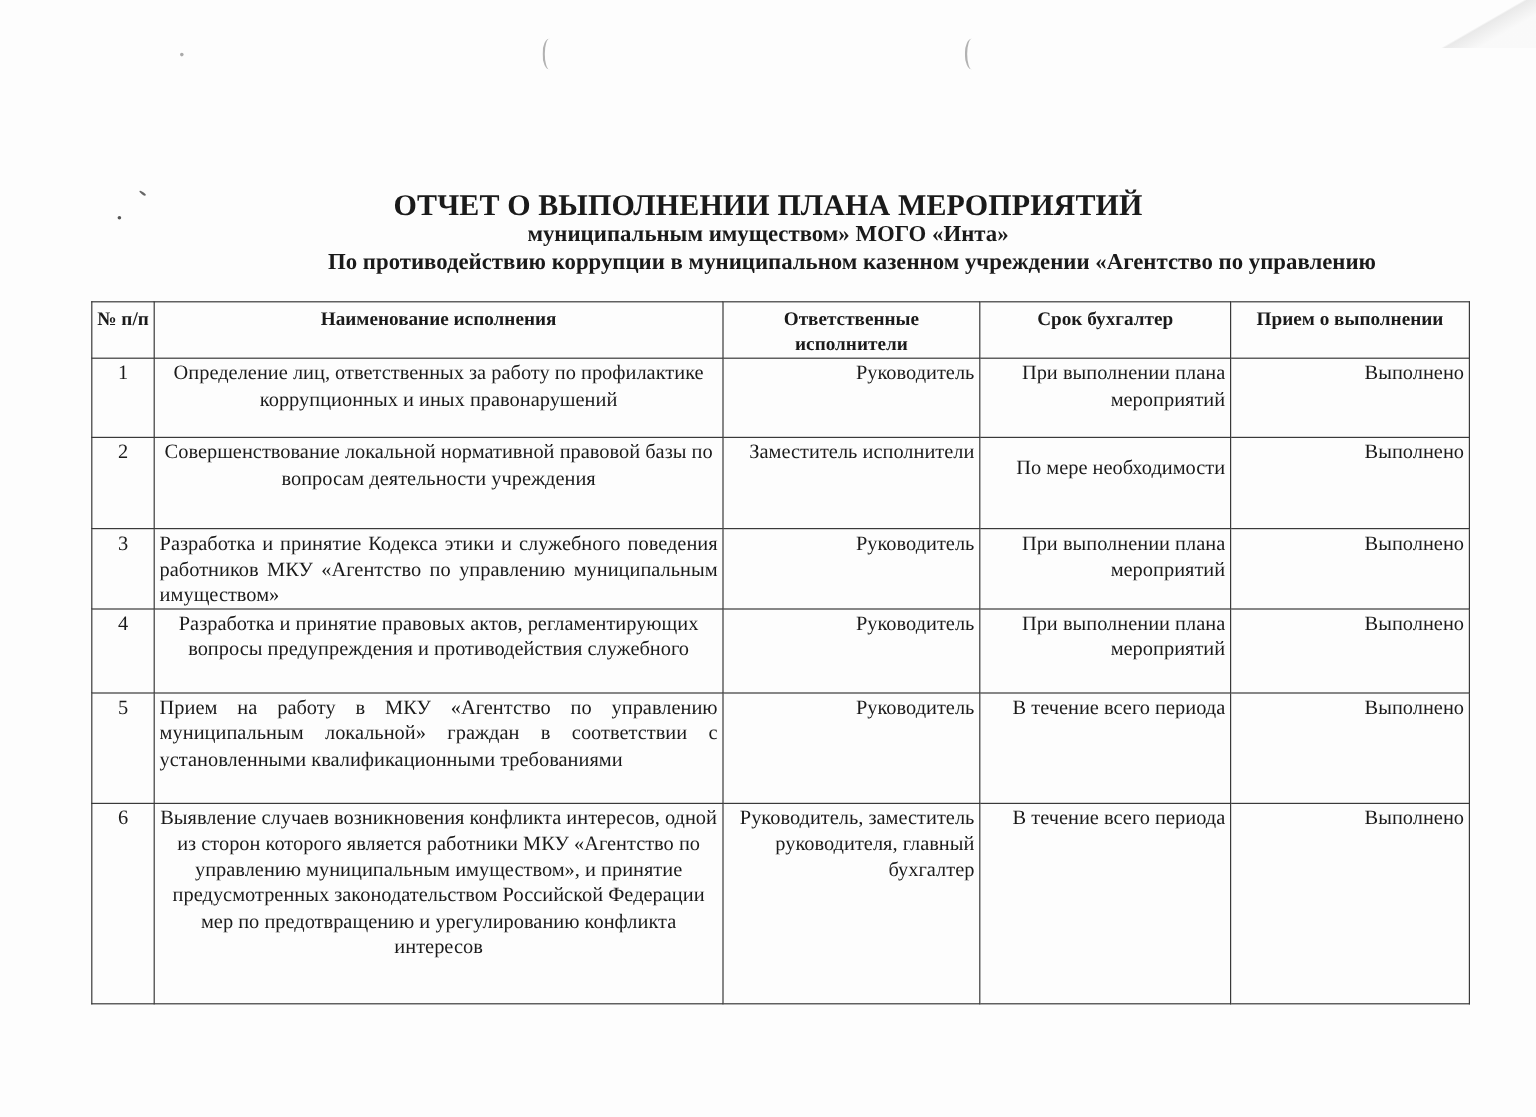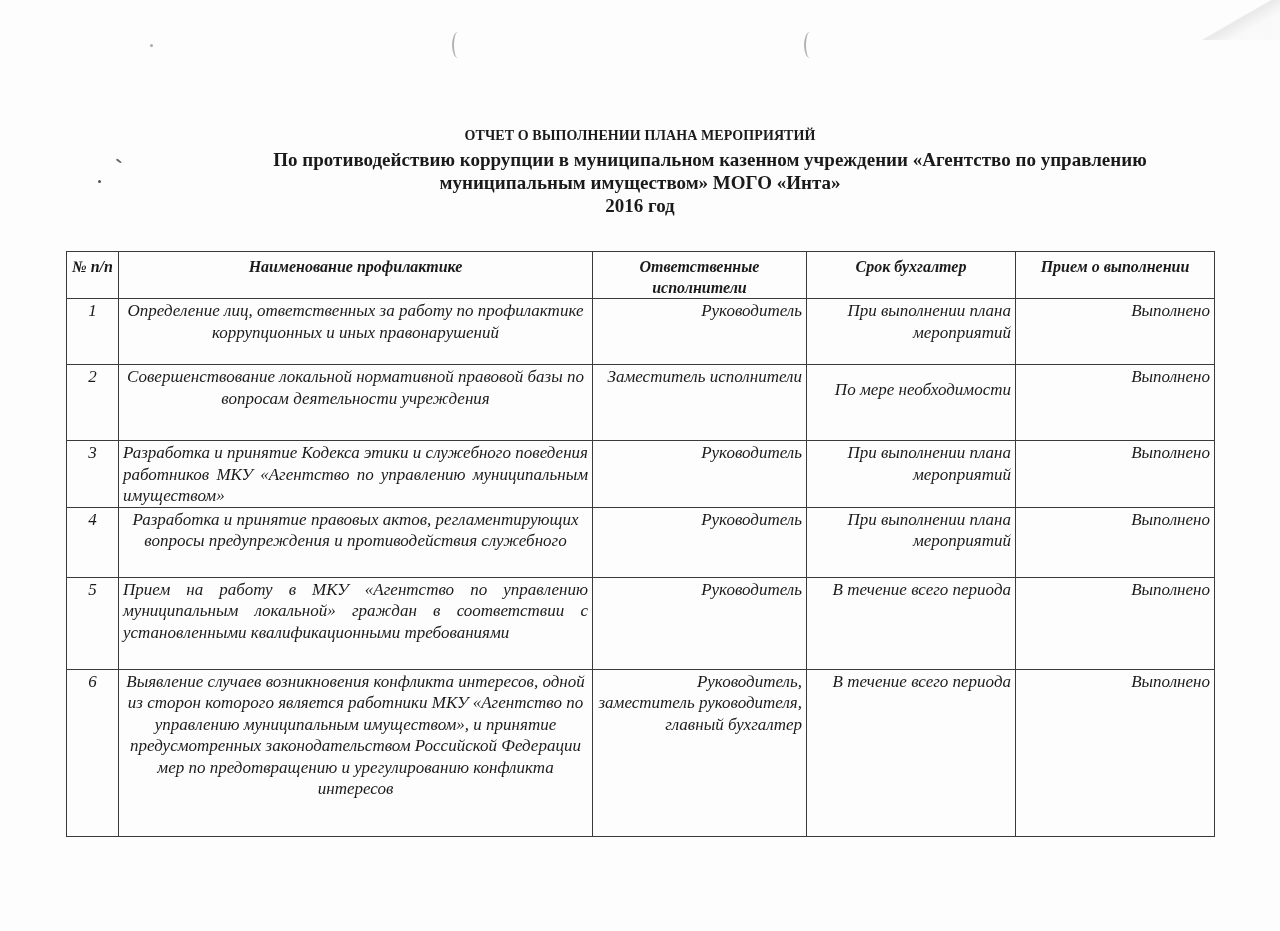--- a/index.html
+++ b/index.html
@@ -15,31 +15,31 @@
       opacity: .75;
     }
     .page-corner {
       position: absolute; right: 0; top: 0; width: 90px; height: 40px;
       background: linear-gradient(150deg, rgba(0,0,0,0) 50%, rgba(220,220,220,.6) 52%, rgba(240,240,240,.3) 70%);
     }
     .speck { position: absolute; width: 3px; height: 3px; border-radius: 50%; background: #555; }
     .speck.tick { width: 6px; height: 1.5px; transform: rotate(35deg); background:#666; }
 
     .title-block { position: absolute; left: 0; top: 124px; width: 1280px; text-align: center; font-weight: bold; }
-    .title-main { font-size: 14px; line-height: 24px; letter-spacing: .1px; }
+    .title-main { font-size: 25px; line-height: 24px; letter-spacing: .1px; margin-top: 36px; }
     .title-line { font-size: 19px; line-height: 23px; }
     .title-line.l1 { padding-left: 140px; }
     .title-line.l2 { padding-left: 0; }
     .title-line.year { line-height: 24px; }
 
     table.report {
-      position: absolute; left: 66px; top: 251px;
+      position: absolute; left: 76px; top: 251px;
       border-collapse: collapse; table-layout: fixed;
       width: 1148px;
-      font-size: 17px; line-height: 21.5px; font-style: italic;
+      font-size: 17px; line-height: 21.5px;
     }
     table.report th, table.report td {
       border: 1.3px solid #3a3a3a;
       vertical-align: top; padding: 1px 4px 0 4px;
     }
     table.report th { font-weight: bold; text-align: center; font-size: 16px; line-height: 21px; padding-top: 4px; }
     td.num { text-align: center; }
     td.name { text-align: center; }
     td.name.justify { text-align: justify; text-align-last: left; }
     td.center { text-align: right; }
@@ -50,37 +50,36 @@
 
 <div class="punch-mark" style="left:452px; top:32px;"></div>
 <div class="punch-mark" style="left:804px; top:32px;"></div>
 <div class="page-corner"></div>
 <div class="speck tick" style="left:116px; top:160px;"></div>
 <div class="speck" style="left:98px; top:180px;"></div>
 <div class="speck" style="left:150px; top:44px; background:#aaa;"></div>
 
 <div class="title-block">
   <div class="title-main">ОТЧЕТ О ВЫПОЛНЕНИИ ПЛАНА МЕРОПРИЯТИЙ</div>
+  <div class="title-line l2">муниципальным имуществом» МОГО «Инта»</div>
   <div class="title-line l1">По противодействию коррупции в муниципальном казенном учреждении «Агентство по управлению</div>
-  <div class="title-line l2">муниципальным имуществом» МОГО «Инта»</div>
-  <div class="title-line year">2016 год</div>
 </div>
 
 <table class="report">
   <colgroup>
     <col style="width:52px">
     <col style="width:474px">
     <col style="width:214px">
     <col style="width:209px">
     <col style="width:199px">
   </colgroup>
   <thead>
     <tr style="height:47px;">
       <th>№ п/п</th>
-      <th>Наименование профилактике</th>
+      <th>Наименование исполнения</th>
       <th>Ответственные исполнители</th>
       <th>Срок бухгалтер</th>
       <th>Прием о выполнении</th>
     </tr>
   </thead>
   <tbody>
     <tr style="height:66px;">
       <td class="num">1</td>
       <td class="name">Определение лиц, ответственных за работу по профилактике коррупционных и иных правонарушений</td>
       <td class="center">Руководитель</td>

